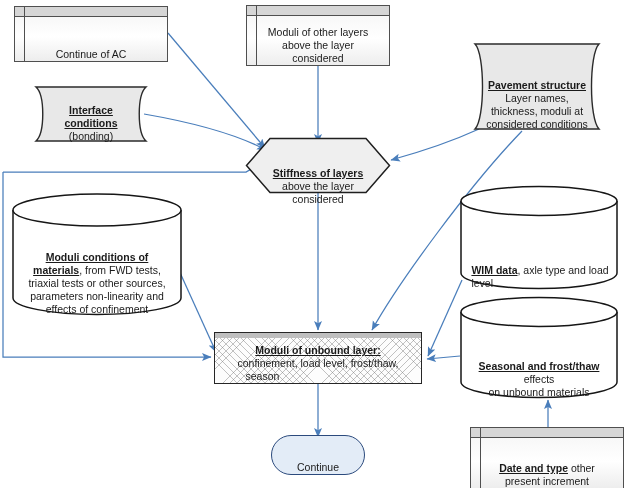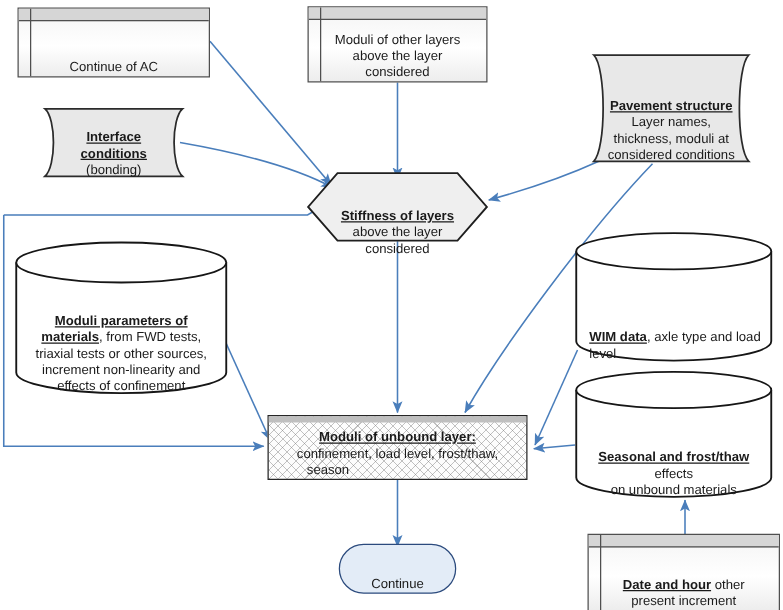--- a/index.html
+++ b/index.html
@@ -177,24 +177,24 @@
       <div>considered</div>
     </div>
   </div>
 
   <div class="node cylshape" style="left:11px;top:192px;width:172px;height:124px;">
     <svg width="172" height="124" viewBox="0 0 172 124">
       <path d="M2,18 L2,106 C2,115 40,122.5 86,122.5 C132,122.5 170,115 170,106 L170,18" fill="#ffffff" stroke="#161616" stroke-width="1.5"></path>
       <ellipse cx="86" cy="18" rx="84" ry="16" fill="#ffffff" stroke="#161616" stroke-width="1.5"></ellipse>
     </svg>
     <div class="txt" style="padding:14px 5px 0 5px;">
-      <div><b>Moduli parameters of</b></div>
+      <div><b>Moduli conditions of</b></div>
       <div><b>materials</b><span>, from FWD tests,</span></div>
       <div>triaxial tests or other sources,</div>
-      <div>increment non-linearity and</div>
+      <div>parameters non-linearity and</div>
       <div>effects of confinement</div>
     </div>
   </div>
 
   <div class="node cylshape" style="left:459px;top:185px;width:160px;height:105px;">
     <svg width="160" height="105" viewBox="0 0 160 105">
       <path d="M2,16 L2,88 C2,96.5 37,103.5 80,103.5 C123,103.5 158,96.5 158,88 L158,16" fill="#ffffff" stroke="#161616" stroke-width="1.5"></path>
       <ellipse cx="80" cy="16" rx="78" ry="14.5" fill="#ffffff" stroke="#161616" stroke-width="1.5"></ellipse>
     </svg>
     <div class="txt" style="padding:10px 6px 0 6px;">
@@ -220,21 +220,21 @@
       <div><b>Moduli of unbound layer:</b></div>
       <div>confinement, load level, frost/thaw,</div>
       <div style="text-align:left;padding-left:8px;">season</div>
     </div>
   </div>
 
   <div class="node tablebox" style="left:470px;top:427px;width:154px;height:62px;">
     <div class="hdrstrip"></div>
     <div class="leftcol"></div>
     <div class="txt" style="padding-top:8px;">
-      <div><b>Date and hour</b><span> other</span></div>
+      <div><b>Date and type</b><span> other</span></div>
       <div>present increment</div>
     </div>
   </div>
 
   <div class="node termshape" style="left:271px;top:435px;width:94px;height:40px;">
     <span>Continue</span>
   </div>
 
 </div>
 

